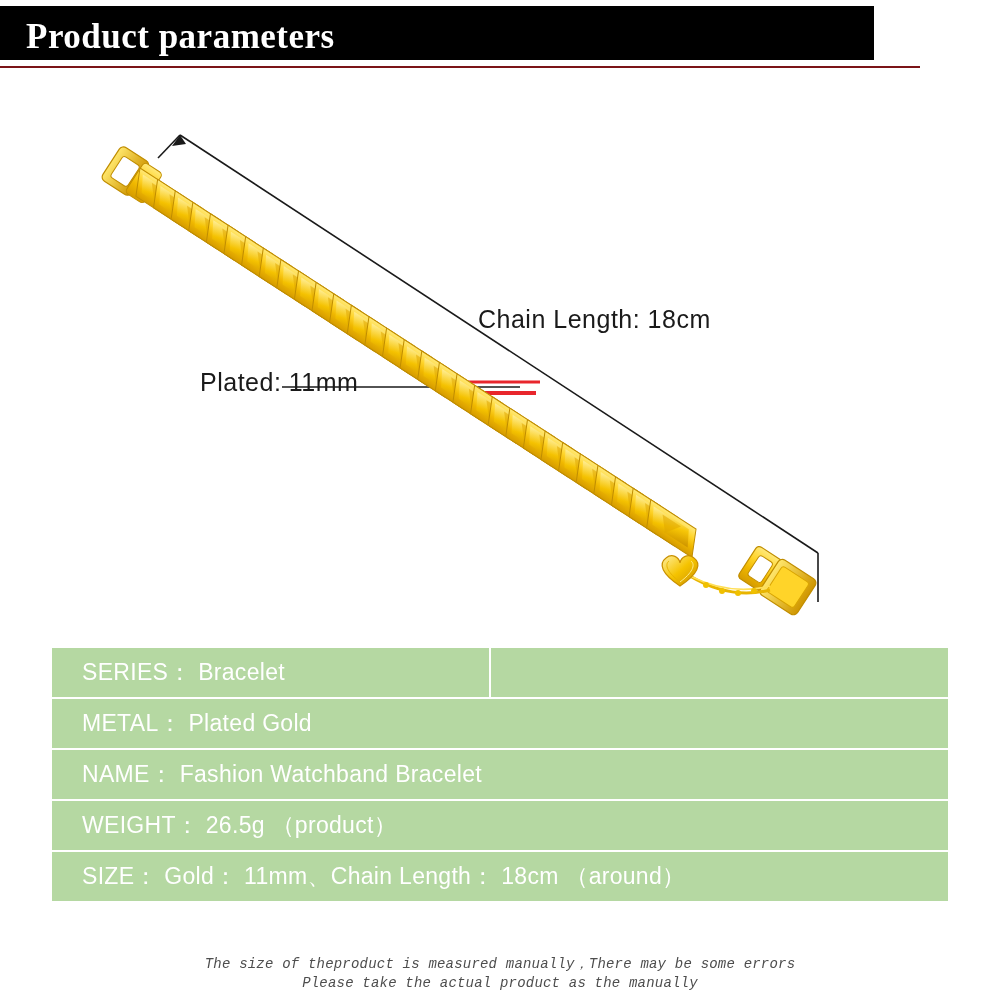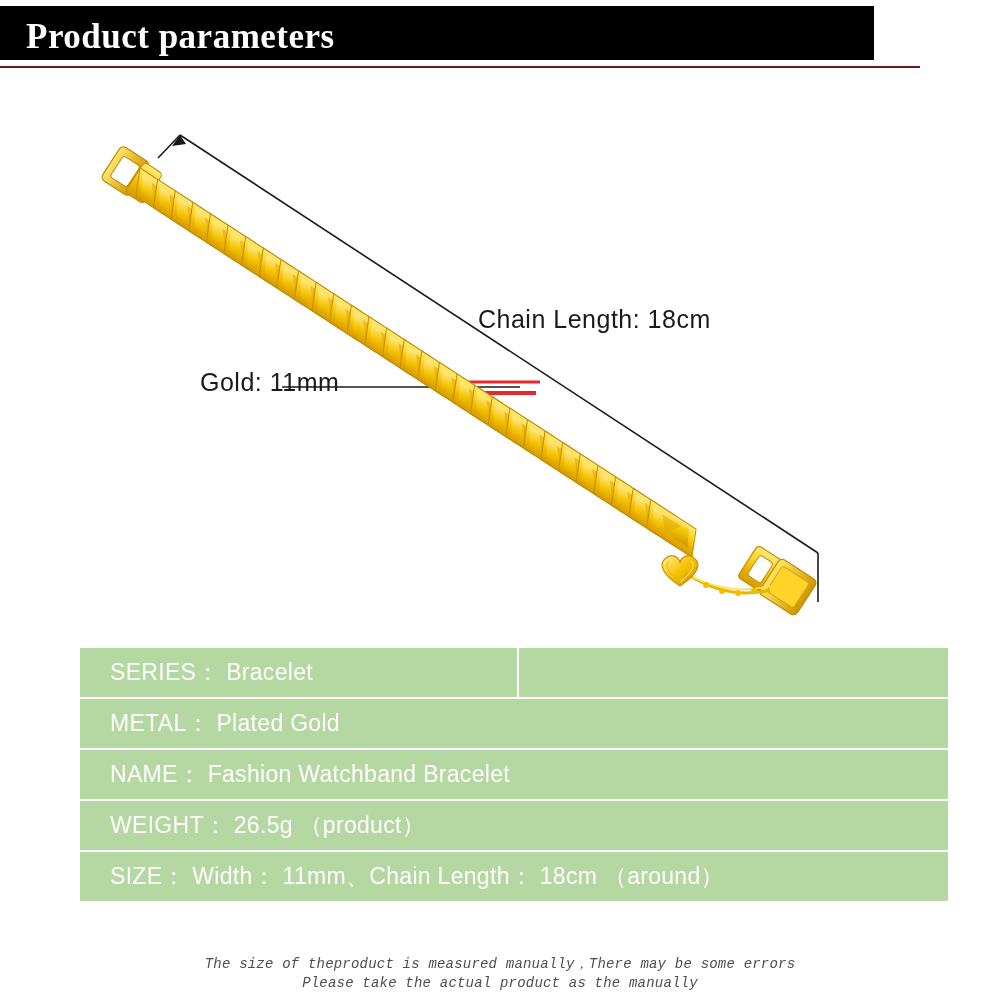--- a/index.html
+++ b/index.html
@@ -86,21 +86,20 @@
     width: 896px;
   }
   .spec-row {
     height: 51px;
     background: #b5d8a2;
     border-bottom: 2px solid #ffffff;
     display: flex;
     align-items: center;
     box-sizing: border-box;
     position: relative;
-    margin-left: 28px;
   }
   .spec-row .divider {
     position: absolute;
     left: 437px;
     top: 0;
     width: 2px;
     height: 100%;
     background: #ffffff;
   }
   .spec-text {
@@ -289,38 +288,38 @@
     <circle cx="738" cy="503" r="3" fill="#f0c000"></circle>
     <circle cx="754" cy="501" r="3" fill="#f0c000"></circle>
     <g transform="translate(656,462)">
       <path d="M24,34 C6,22 2,12 10,6 C16,1 23,5 24,11 C25,5 32,1 38,6 C46,12 42,22 24,34 Z" fill="url(#goldGrad2)" stroke="#c99000" stroke-width="1.2"></path>
       <path d="M24,30 C12,21 8,13 13,9" fill="none" stroke="#e8b400" stroke-width="1"></path>
       <path d="M24,30 C36,21 40,13 35,9" fill="none" stroke="#ffe98a" stroke-width="1"></path>
     </g>
   </svg>
 
   <div class="label-chain">Chain Length:  18cm</div>
-  <div class="label-width">Gold:  11mm</div>
+  <div class="label-width">Plated:  11mm</div>
 </div>
 
 <div class="spec-table">
   <div class="spec-row">
     <div class="spec-text">SERIES： Bracelet</div>
     <div class="divider"></div>
   </div>
   <div class="spec-row">
     <div class="spec-text">METAL： Plated Gold</div>
   </div>
   <div class="spec-row">
     <div class="spec-text">NAME： Fashion Watchband Bracelet</div>
   </div>
   <div class="spec-row">
     <div class="spec-text">WEIGHT： 26.5g （product）</div>
   </div>
   <div class="spec-row">
-    <div class="spec-text">SIZE： Width： 11mm、Chain Length： 18cm （around）</div>
+    <div class="spec-text">SIZE： Gold： 11mm、Chain Length： 18cm （around）</div>
   </div>
 </div>
 
 <div class="footer-notes">
   <div class="footer-line">The size of theproduct is measured manually，There may be some errors</div>
   <div class="footer-line">Please take the actual product as the manually</div>
 </div>
 
 </body></html>

